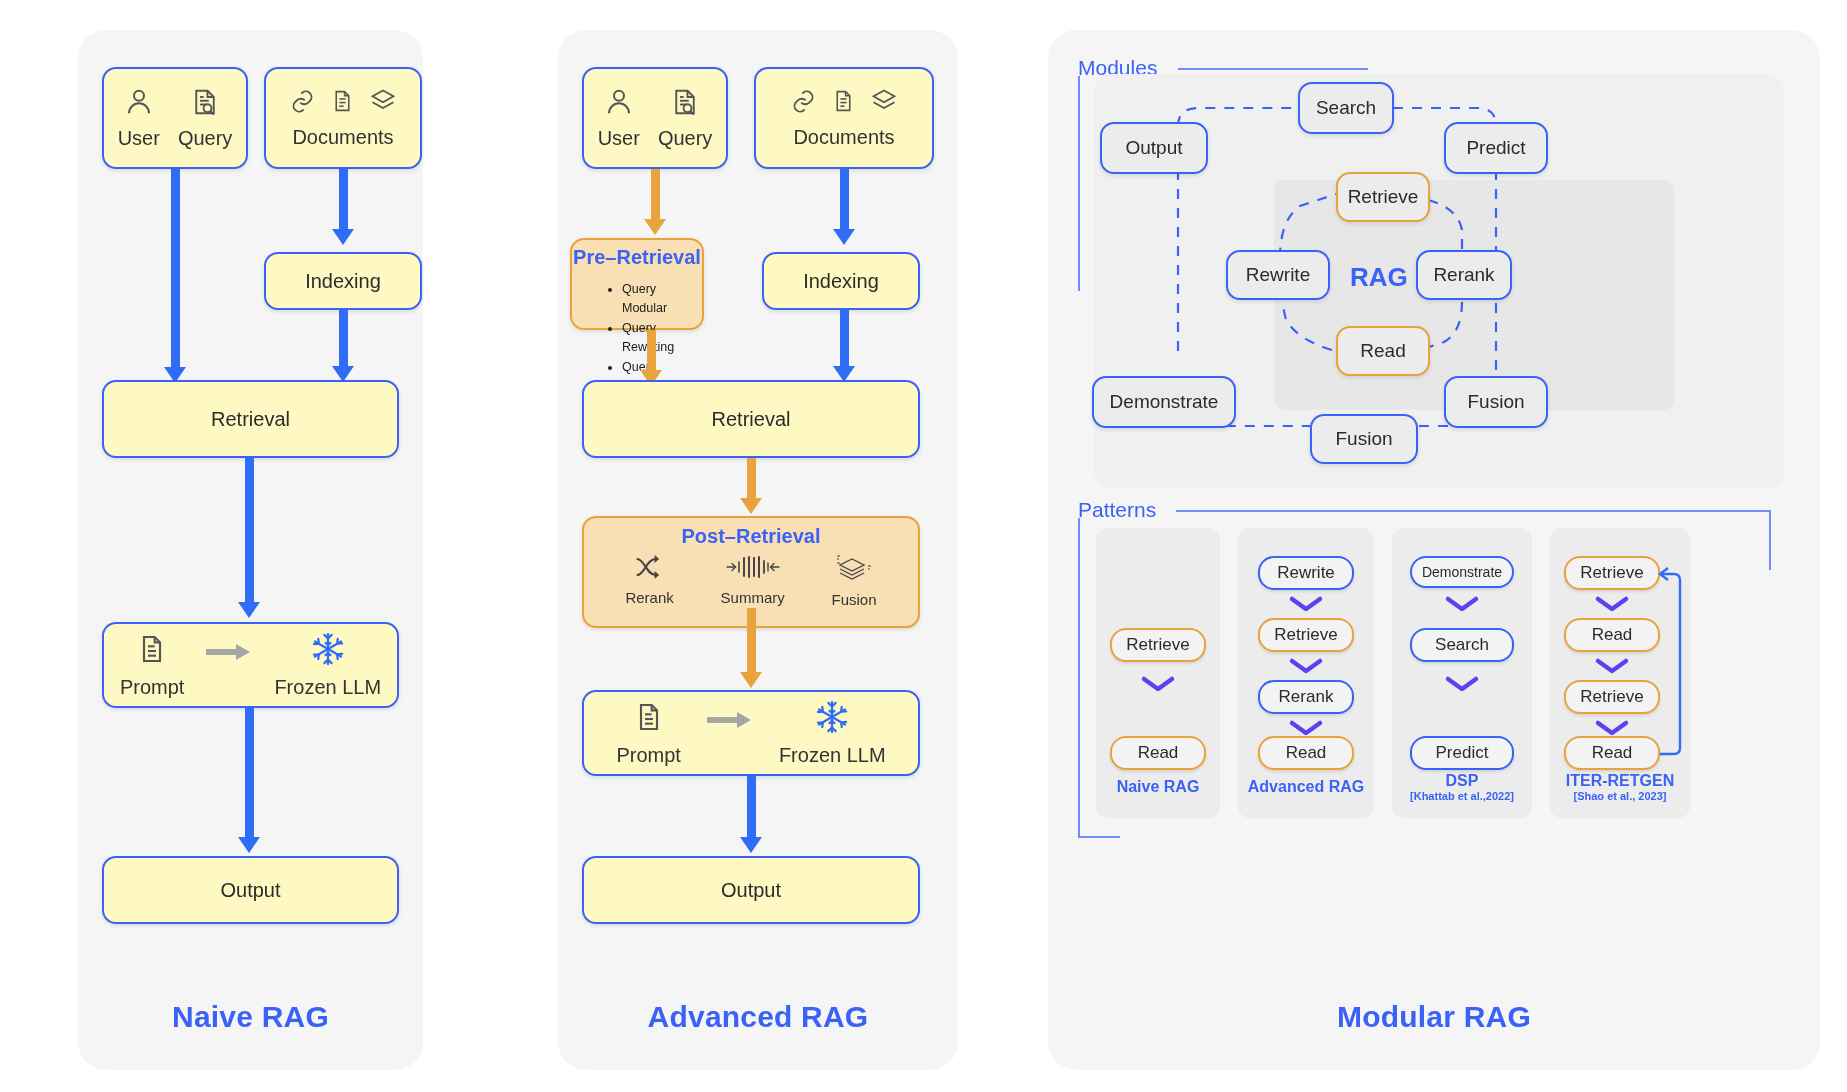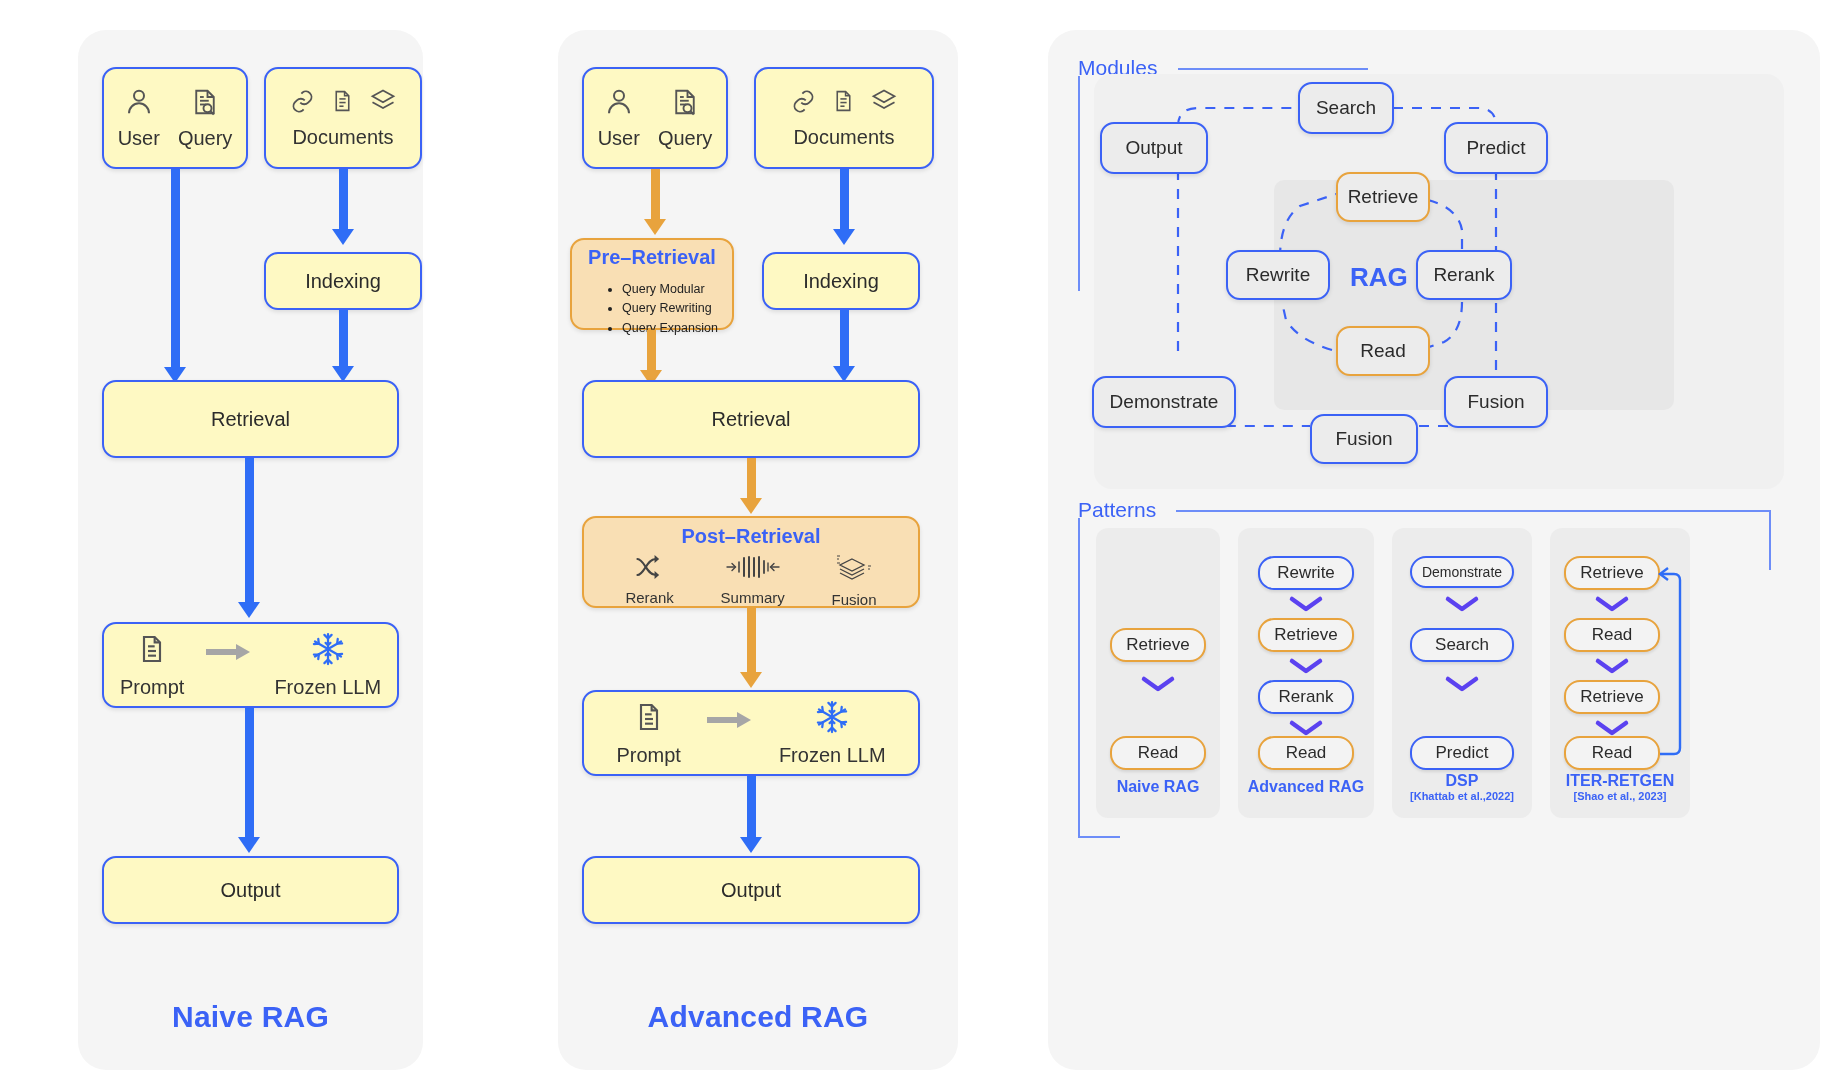--- a/index.html
+++ b/index.html
@@ -324,21 +324,21 @@
           </svg>
         </span>
       </div>
       <span class="lbl">Documents</span>
     </div>
   </div>
 
   <div class="arrow-v orange" style="left:93px; top:139px; height:52px;"></div>
   <div class="arrow-head orange" style="left:86px; top:189px;"></div>
 
-  <div class="node orange" style="left:12px; top:208px; width:164px; height:92px; display:block;">
+  <div class="node orange" style="left:12px; top:208px; width:134px; height:92px; display:block;">
     <div class="pre-title" style="top:6px;">Pre–Retrieval</div>
     <ul class="bullets">
       <li>Query Modular</li>
       <li>Query Rewriting</li>
       <li>Query Expansion</li>
     </ul>
   </div>
 
   <div class="arrow-v" style="left:282px; top:139px; height:62px;"></div>
   <div class="arrow-head" style="left:275px; top:199px;"></div>
@@ -353,21 +353,21 @@
   <div class="arrow-v" style="left:282px; top:280px; height:58px;"></div>
   <div class="arrow-head" style="left:275px; top:336px;"></div>
 
   <div class="node" style="left:24px; top:350px; width:338px; height:78px;">
     <span>Retrieval</span>
   </div>
 
   <div class="arrow-v orange" style="left:189px; top:428px; height:42px;"></div>
   <div class="arrow-head orange" style="left:182px; top:468px;"></div>
 
-  <div class="node orange" style="left:24px; top:486px; width:338px; height:92px; display:block;">
+  <div class="node orange" style="left:24px; top:486px; width:338px; height:112px; display:block;">
     <div class="post-title" style="top:7px;">Post–Retrieval</div>
     <div style="position:absolute; top:36px; left:0; width:100%; display:flex; justify-content:space-around; padding:0 18px;">
       <div class="icon-cell">
         <span class="icon-glyph">
           <svg width="32" height="26" viewBox="0 0 28 22" fill="none" stroke="#444" stroke-width="1.8" stroke-linecap="round">
             <path d="M3 4c6 0 8 14 16 14"></path>
               <path d="M3 18c6 0 8-14 16-14"></path>
             <path d="M18 0.5l4 3.5-4 3.5" fill="#444" stroke="none"></path>
             <path d="M18 14.5l4 3.5-4 3.5" fill="#444" stroke="none"></path>
           </svg>
@@ -617,13 +617,14 @@
     <svg style="position:absolute; left:104px; top:34px; width:36px; height:200px;" viewBox="0 0 36 200">
       <path d="M6 192 L20 192 Q26 192 26 186 L26 18 Q26 12 20 12 L8 12" stroke="#2f6df6" stroke-width="2.4" fill="none"></path>
       <path d="M14 6 L6 12 L14 18" stroke="#2f6df6" stroke-width="2.4" fill="none"></path>
     </svg>
     <div class="pattern-label" style="top:244px;">
       <span>ITER-RETGEN</span>
       <span class="cite">[Shao et al., 2023]</span>
     </div>
   </div>
 
+  <div class="panel-title">Modular RAG</div>
 </div>
 
 </body></html>

